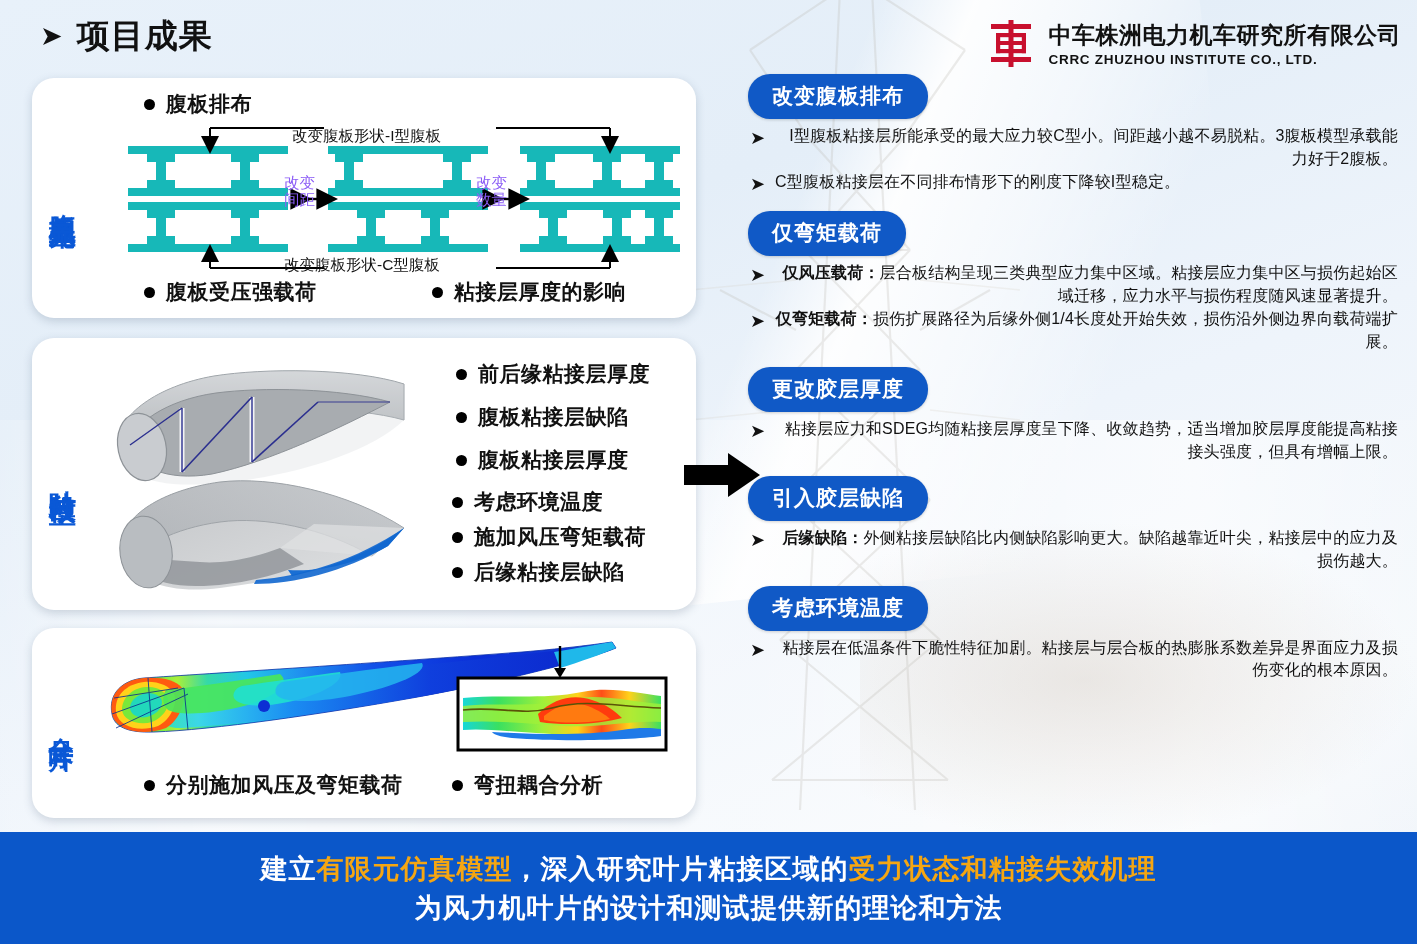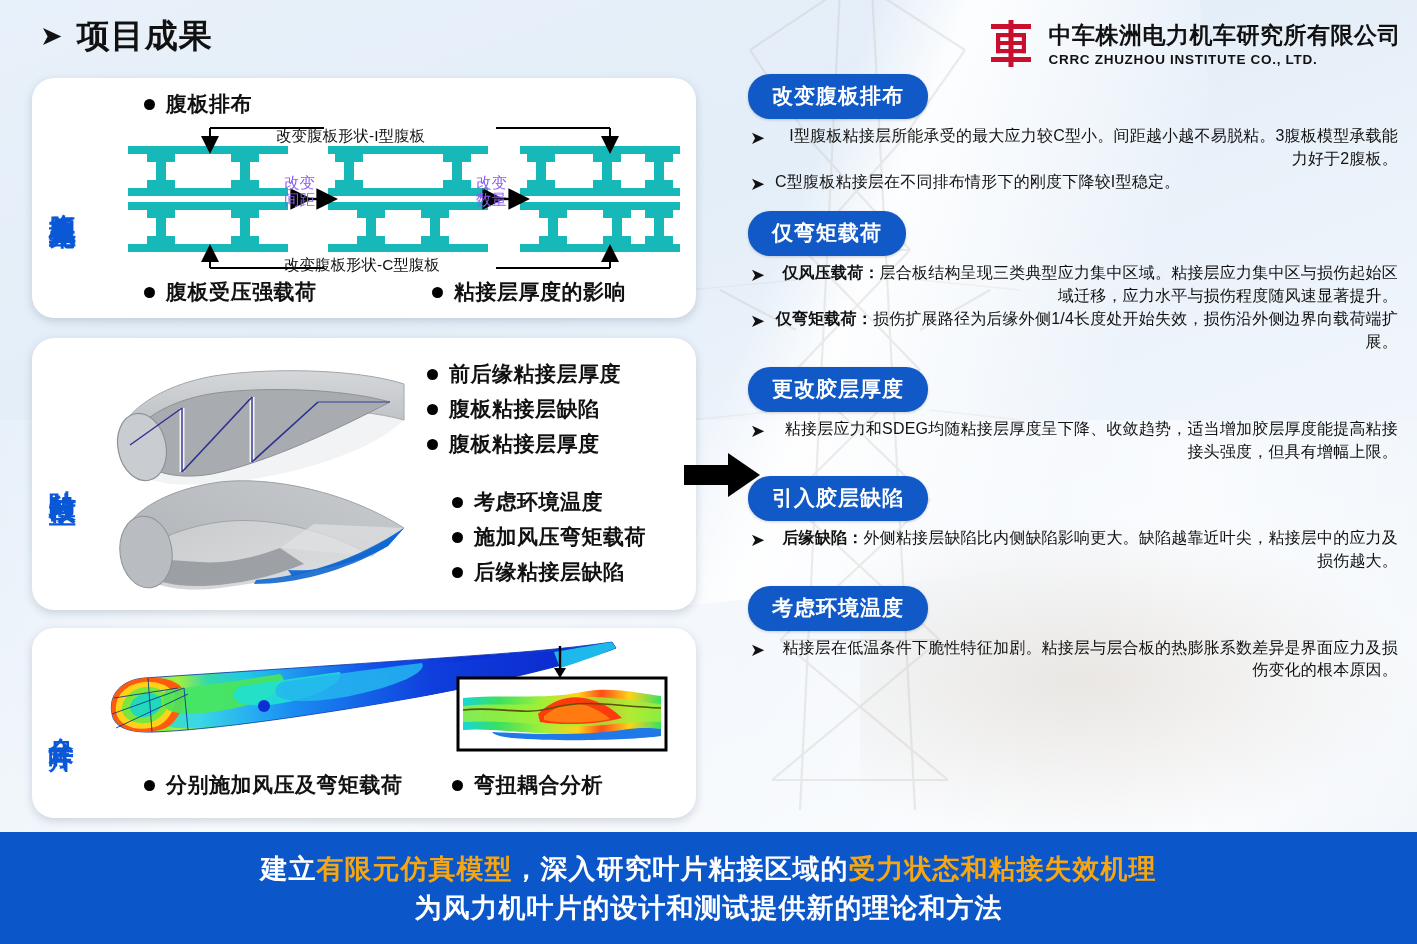--- a/index.html
+++ b/index.html
@@ -63,21 +63,21 @@
   #webs-head { position:absolute; left:112px; top:12px; }
   #webs-foot1{ position:absolute; left:112px; top:200px; }
   #webs-foot2{ position:absolute; left:400px; top:200px; }
   #webs-diagram { position:absolute; left:92px; top:46px; width:560px; height:148px; }
 
   .wlabel { position:absolute; font-size:15.5px; color:#111; white-space:nowrap; }
   .wlabel2 { position:absolute; font-size:15.5px; color:#8b5cf6; text-align:left; line-height:1.12; }
 
   
   #sec-art  { position:absolute; left:72px; top:12px;  width:320px; height:250px; }
-  #sec-list1{ position:absolute; left:395px; top:22px; display:flex; flex-direction:column; gap:7px; }
+  #sec-list1{ position:absolute; left:424px; top:22px; display:flex; flex-direction:column; gap:15px; }
   #sec-list2{ position:absolute; left:420px; top:150px; display:flex; flex-direction:column; gap:7px; }
 
   
   #blade-art { position:absolute; left:60px; top:8px; width:580px; height:130px; }
   #blade-foot1 { position:absolute; left:112px; top:143px; }
   #blade-foot2 { position:absolute; left:420px; top:143px; }
 
   .flow-arrow { position:absolute; left:684px; top:452px; width:76px; height:46px; }
 
   
@@ -240,21 +240,21 @@
 
       <path d="M86 144 L200 144" stroke="#000" stroke-width="2" fill="none"></path>
       <path d="M86 144 L86 130" stroke="#000" stroke-width="2" fill="none" marker-end="url(#ah)"></path>
       <path d="M372 144 L486 144" stroke="#000" stroke-width="2" fill="none"></path>
       <path d="M486 144 L486 130" stroke="#000" stroke-width="2" fill="none" marker-end="url(#ah)"></path>
 
       <path d="M176 75 L202 75" stroke="#000" stroke-width="2.4" fill="none" marker-start="url(#ah)" marker-end="url(#ah)"></path>
       <path d="M368 75 L394 75" stroke="#000" stroke-width="2.4" fill="none" marker-start="url(#ah)" marker-end="url(#ah)"></path>
     </svg>
   </div>
-  <div class="wlabel" style="left:244px; top:48px;">改变腹板形状-I型腹板</div>
+  <div class="wlabel" style="left:260px; top:48px;">改变腹板形状-I型腹板</div>
   <div class="wlabel" style="left:252px; top:177px;">改变腹板形状-C型腹板</div>
   <div class="wlabel2" style="left:252px; top:96px; width:58px;">
     <div>改变</div>
     <div>间距</div>
   </div>
   <div class="wlabel2" style="left:444px; top:96px; width:58px;">
     <div>改变</div>
     <div>数量</div>
   </div>
 

